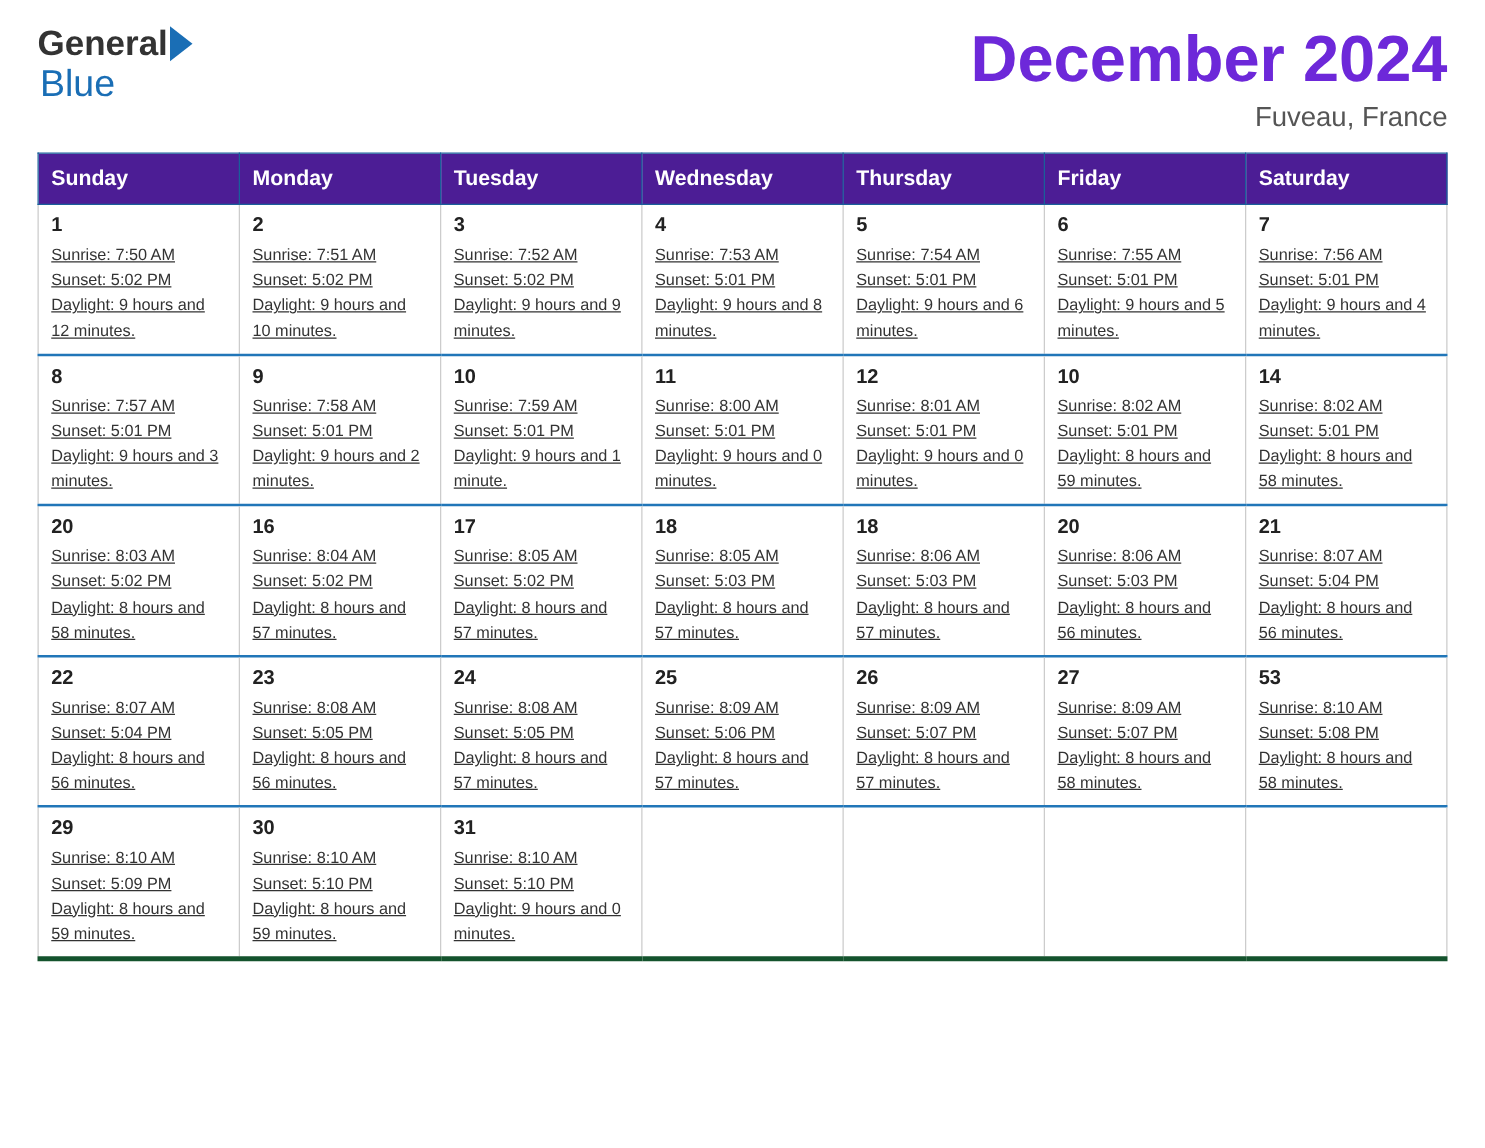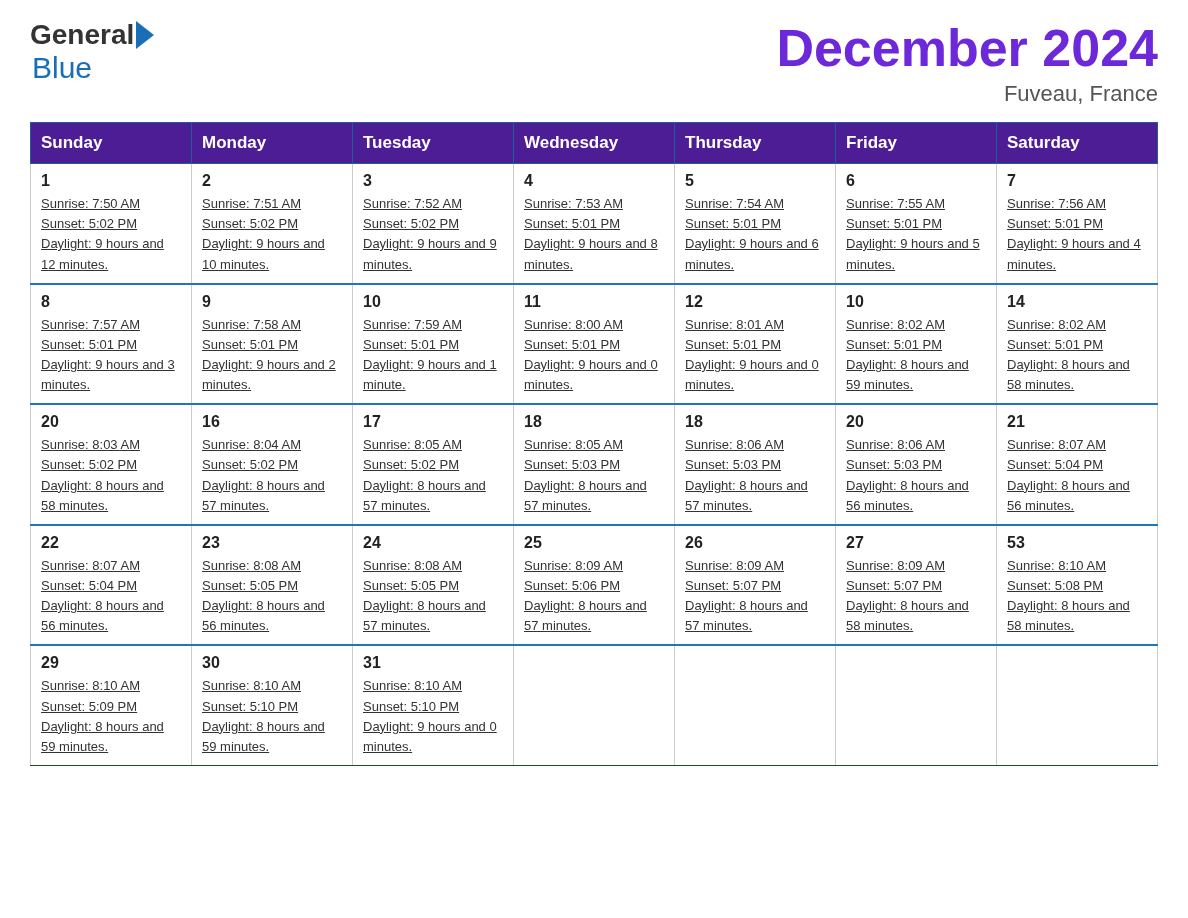--- a/index.html
+++ b/index.html
@@ -63,21 +63,21 @@
     .day-info {
       font-size: 13px;
       color: #333;
       line-height: 1.55;
       text-decoration: underline;
     }
     .calendar tr td {
       border-bottom: 2px solid #2176b8;
     }
     .calendar tr:last-child td {
-      border-bottom: 1px solid #14532d;
+      border-bottom: 4px solid #14532d;
     }
     .empty-cell {
       background: #fff;
     }
     .logo-block {
       line-height: 1.1;
     }
     .logo-row1 {
       font-size: 28px;
       font-weight: bold;

